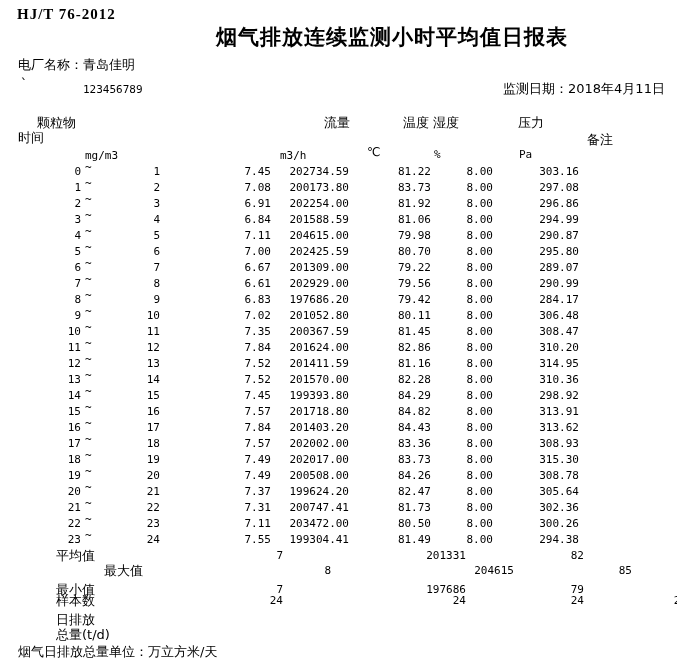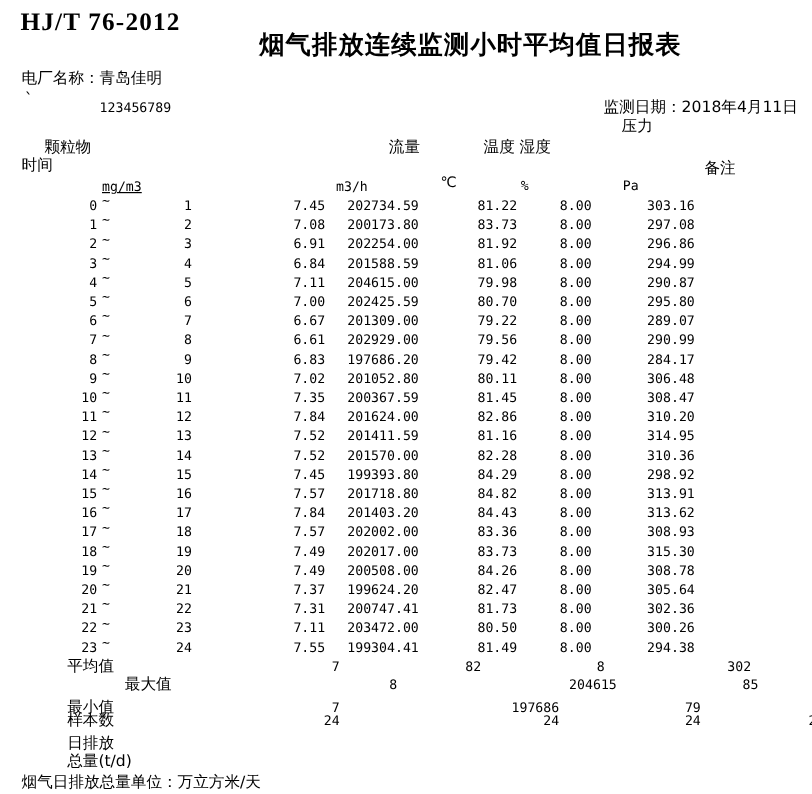--- a/index.html
+++ b/index.html
@@ -1,19 +1,19 @@
 <!DOCTYPE html>
 <html><head>
 <meta charset="utf-8">
 <style>
   html,body{margin:0;padding:0;background:#fff;}
   .page{position:relative;width:677px;height:662px;background:#ffffff;color:#000;
         font-family:"DejaVu Sans",sans-serif;overflow:hidden;}
   .abs{position:absolute;white-space:nowrap;}
-  .hj{font-family:"Liberation Serif",serif;font-weight:bold;font-size:21px;letter-spacing:1px;}
+  .hj{font-family:"Liberation Serif",serif;font-weight:bold;font-size:15px;letter-spacing:1px;}
   .title{font-family:"DejaVu Sans",sans-serif;font-weight:bold;font-size:21px;letter-spacing:1px;}
   .cn{font-size:13px;}
   .num{font-family:"DejaVu Sans Mono","Liberation Mono",monospace;font-size:11px;}
   .unit{font-family:"DejaVu Sans Mono","Liberation Mono",monospace;font-size:11px;}
   .row{position:absolute;left:0;height:16px;line-height:16px;display:flex;
        font-family:"DejaVu Sans Mono","Liberation Mono",monospace;font-size:11px;}
   .c{display:block;text-align:right;}
   .c.hs{width:81px;}
   .c.tld{width:14px;text-align:left;padding-left:4px;}
   .c.tld span{position:relative;top:-4px;}
@@ -51,25 +51,25 @@
   <div class="abs num" style="left:83px;top:83px;">123456789</div>
 
   <div class="abs cn" style="left:503px;top:80px;">
     <span>监测日期：</span><span>2018年4月11日</span>
   </div>
 
   <div class="abs cn" style="left:37px;top:114px;">颗粒物</div>
   <div class="abs cn" style="left:324px;top:114px;text-align:right;">流量</div>
   <div class="abs cn" style="left:403px;top:114px;">温度</div>
   <div class="abs cn" style="left:433px;top:114px;">湿度</div>
-  <div class="abs cn" style="left:518px;top:96px;font-family:Liberation Serif, serif;">压力</div>
+  <div class="abs cn" style="left:518px;top:114px;font-family:Liberation Serif, serif;">压力</div>
   <div class="abs cn" style="left:18px;top:129px;">时间</div>
   <div class="abs cn" style="left:587px;top:131px;">备注</div>
 
-  <div class="abs unit" style="left:85px;top:149px;text-decoration:underline;">mg/m3</div>
+  <div class="abs unit" style="left:85px;top:149px;">mg/m3</div>
   <div class="abs unit" style="left:280px;top:149px;">m3/h</div>
   <div class="abs" style="left:367px;top:145px;font-size:12px;">℃</div>
   <div class="abs unit" style="left:434px;top:148px;">%</div>
   <div class="abs unit" style="left:519px;top:148px;">Pa</div>
 
   <div id="rows">
       <div class="row" style="top: 164px;">
         <span class="c hs">0</span>
         <span class="c tld"><span>~</span></span>
         <span class="c he">1</span>
@@ -307,20 +307,21 @@
         <span class="c flow">199304.41</span>
         <span class="c temp">81.49</span>
         <span class="c hum">8.00</span>
         <span class="c pr">294.38</span>
       </div>
     </div>
   <div id="summary">
       <div class="srow" style="top: 548px;">
         <span class="sc lbl">平均值</span>
         <span class="sc v1">7</span>
+        <span class="sc v2">201331</span>
         <span class="sc v3">82</span>
         <span class="sc v4">8</span>
         <span class="sc v5">302</span>
       </div>
       <div class="srow" style="top: 563px; padding-left: 48px;">
         <span class="sc lbl">最大值</span>
         <span class="sc v1">8</span>
         <span class="sc v2">204615</span>
         <span class="sc v3">85</span>
         <span class="sc v4">8</span>

